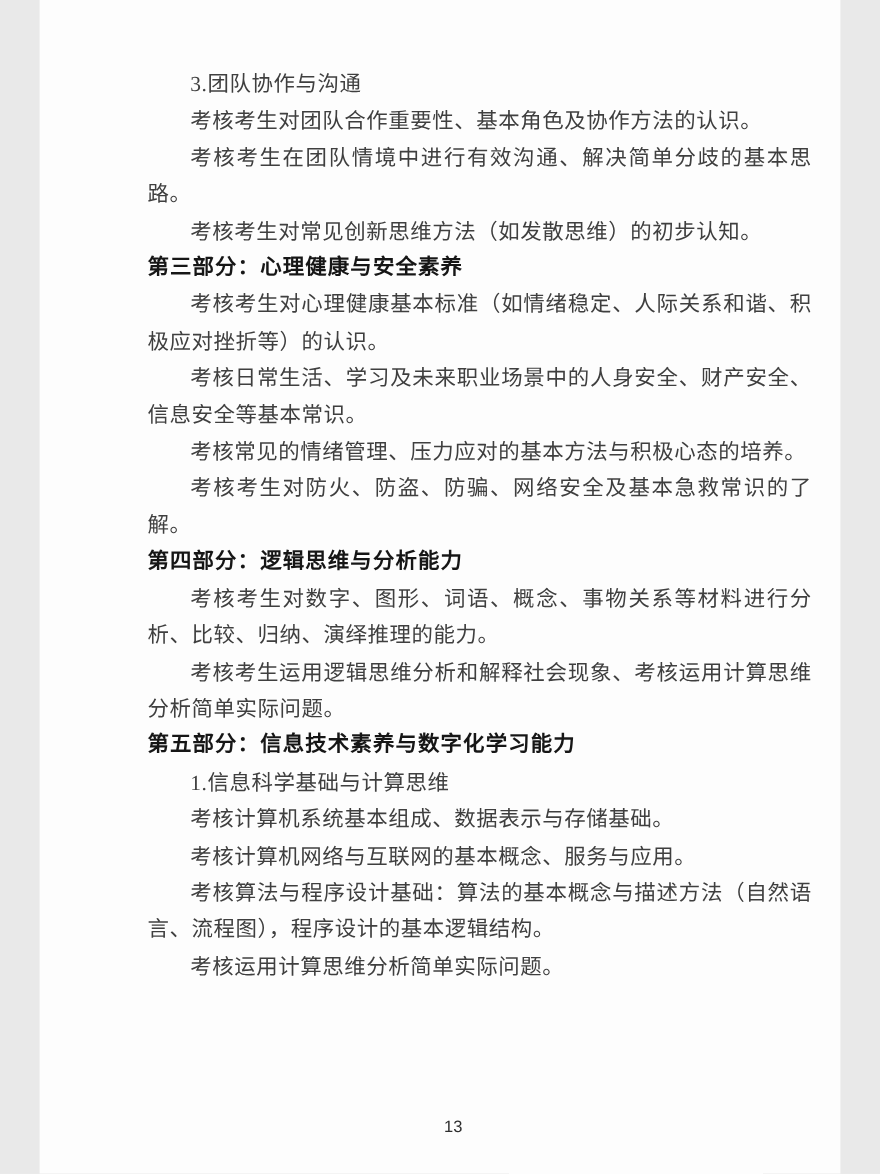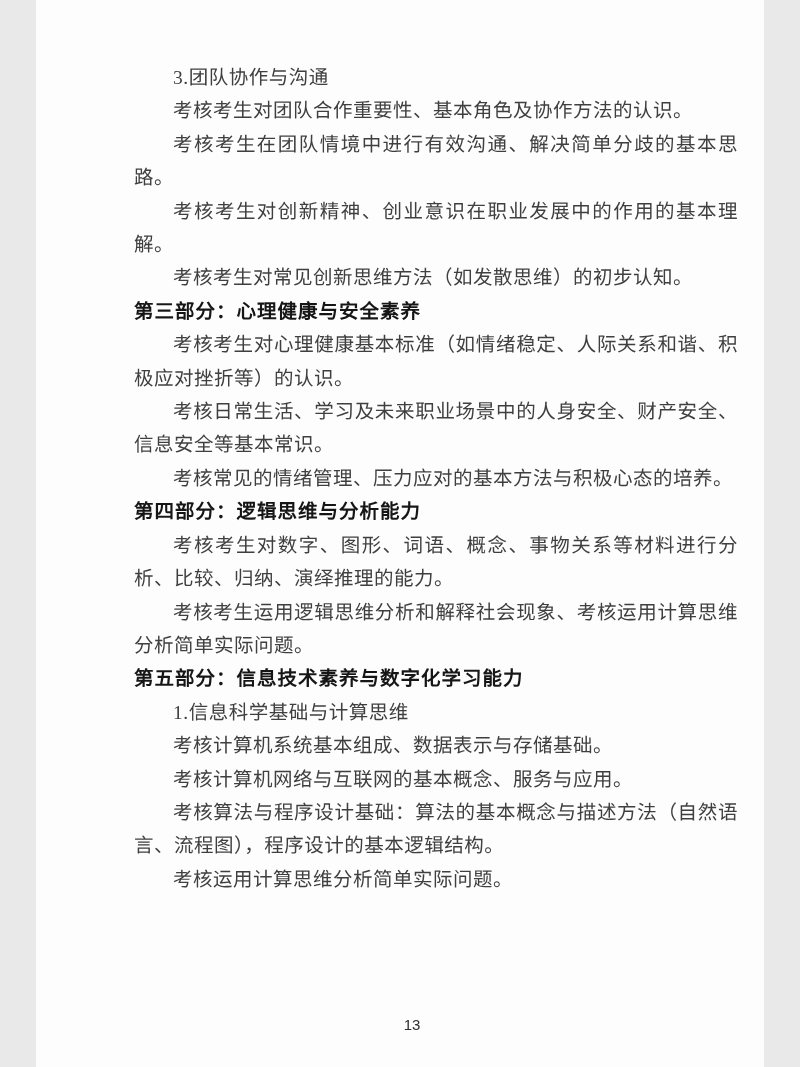--- a/index.html
+++ b/index.html
@@ -30,21 +30,21 @@
   }
   .content > div {
     margin: 0;
     padding: 0;
   }
   .para, .subitem {
     text-indent: 2em;
   }
   .heading {
     text-indent: 0;
-    font-family: Liberation Sans, sans-serif;
+    font-family: Liberation Mono, monospace;
     font-weight: bold;
     color: var(--heading-color, #161616);
     letter-spacing: 1px;
   }
   .footer {
     position: absolute;
     top: 1016px;
     left: 0;
     width: 100%;
     text-align: center;
@@ -55,26 +55,26 @@
   }
 </style>
 </head>
 <body>
 
 <div class="page">
   <div class="content" id="doc-content">
       <div class="subitem">3.团队协作与沟通</div>
       <div class="para">考核考生对团队合作重要性、基本角色及协作方法的认识。</div>
       <div class="para">考核考生在团队情境中进行有效沟通、解决简单分歧的基本思路。</div>
-      <div class="para">考核考生对创新精神、创业意识在职业发展中的作用的基本理解。</div>
       <div class="para">考核考生对常见创新思维方法（如发散思维）的初步认知。</div>
       <div class="heading">第三部分：心理健康与安全素养</div>
       <div class="para">考核考生对心理健康基本标准（如情绪稳定、人际关系和谐、积极应对挫折等）的认识。</div>
       <div class="para">考核日常生活、学习及未来职业场景中的人身安全、财产安全、信息安全等基本常识。</div>
       <div class="para">考核常见的情绪管理、压力应对的基本方法与积极心态的培养。</div>
+      <div class="para">考核考生对防火、防盗、防骗、网络安全及基本急救常识的了解。</div>
       <div class="heading">第四部分：逻辑思维与分析能力</div>
       <div class="para">考核考生对数字、图形、词语、概念、事物关系等材料进行分析、比较、归纳、演绎推理的能力。</div>
       <div class="para">考核考生运用逻辑思维分析和解释社会现象、考核运用计算思维分析简单实际问题。</div>
       <div class="heading">第五部分：信息技术素养与数字化学习能力</div>
       <div class="subitem">1.信息科学基础与计算思维</div>
       <div class="para">考核计算机系统基本组成、数据表示与存储基础。</div>
       <div class="para">考核计算机网络与互联网的基本概念、服务与应用。</div>
       <div class="para">考核算法与程序设计基础：算法的基本概念与描述方法（自然语言、流程图），程序设计的基本逻辑结构。</div>
       <div class="para">考核运用计算思维分析简单实际问题。</div>
     </div>

